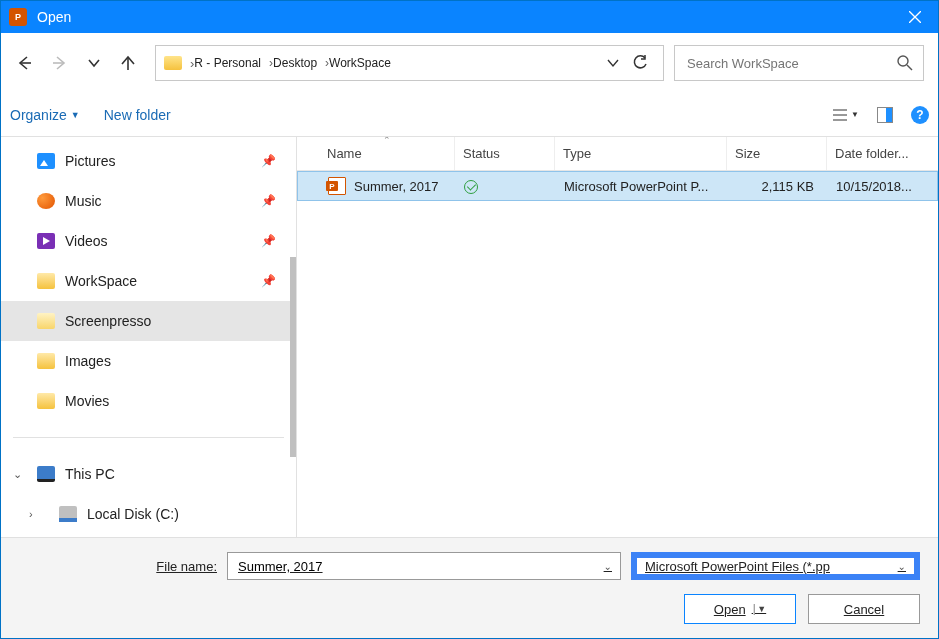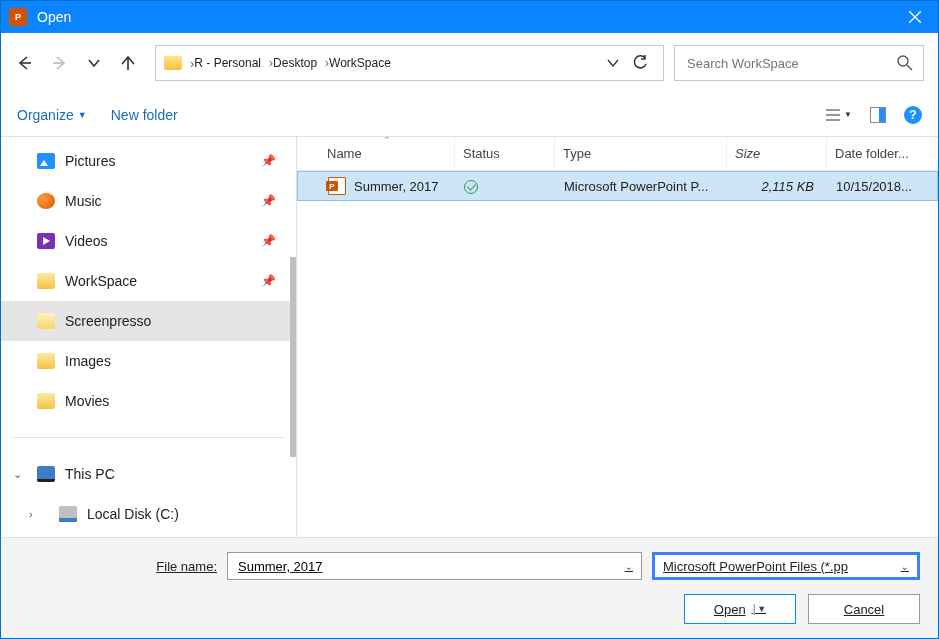--- a/index.html
+++ b/index.html
@@ -18,21 +18,21 @@
   .nav-arrows .ico.dis { color:#bbb; cursor:default; }
   .breadcrumb { flex:1; border:1px solid #c8c8c8; height:36px; display:flex; align-items:center; padding:0 8px; background:#fff; }
   .breadcrumb .folder-ico { width:18px; height:14px; background:linear-gradient(#ffe48a,#f5c23e); border-radius:2px; margin-right:8px; }
   .breadcrumb .crumb { display:flex; align-items:center; gap:8px; color:#222; font-size:12px; }
   .breadcrumb .sep { color:#666; }
   .breadcrumb .spacer { flex:1; }
   .breadcrumb .drop, .breadcrumb .refresh { color:#333; padding:0 6px; cursor:pointer; }
   .searchbox { width:250px; border:1px solid #c8c8c8; height:36px; display:flex; align-items:center; padding:0 10px;gap:20px; }
   .searchbox input { border:none; outline:none; flex:1; font-size:13px; color:#555; background:transparent; }
   
-  .toolbar { height:44px; border-bottom:1px solid #e1e1e1; display:flex; align-items:center; padding:0 16px; gap:24px; }
+  .toolbar { height:44px; border-bottom:1px solid #e1e1e1; display:flex; align-items:center; padding:0 9px; gap:24px; }
   .toolbar .link { color:#1a6bb5; font-size:14px; cursor:pointer; display:flex; align-items:center; gap:4px; }
   .toolbar .right { margin-left:auto; display:flex; align-items:center; gap:18px; }
   .toolbar .iconbtn { cursor:pointer; color:#333; display:flex;align-items:center;gap:2px;}
   .help { width:18px;height:18px;border-radius:50%;background:#1e90ff;color:#fff;display:flex;align-items:center;justify-content:center;font-size:12px;font-weight:bold;}
   
   .body { flex:1; display:flex; overflow:hidden; }
   .sidebar { width:296px; border-right:1px solid #e1e1e1; overflow-y:auto; position:relative; padding-top:4px;}
   .sidebar-scrollhint { position:absolute; right:0; top:120px; width:6px; height:200px; background:#c0c0c0; }
   .side-item { display:flex; align-items:center; height:40px; padding-left:36px; gap:10px; cursor:pointer; font-size:14px; position:relative;}
   .side-item.selected { background:#e5e5e5; }
@@ -44,38 +44,38 @@
   .side-divider{height:1px;background:#e1e1e1;margin:16px 12px;}
   .side-item .exp{position:absolute;left:12px;color:#555;font-size:11px;}
   
   .filepane { flex:1; display:flex; flex-direction:column; }
   .filehead { display:flex; height:34px; align-items:center; border-bottom:1px solid #e6e6e6; font-size:13px; color:#444; }
   .filehead > div { padding:0 8px; border-right:1px solid #eee; height:100%; display:flex; align-items:center; }
   .col-name{flex:0 0 158px; padding-left:30px !important; position:relative;}
   .col-name .sort{position:absolute; left:86px; top:-2px; color:#888; font-size:9px;}
   .col-status{flex:0 0 100px;}
   .col-type{flex:0 0 172px;}
-  .col-size{flex:0 0 100px;font-style:italic;}
+  .col-size{flex:0 0 100px;}
   .col-date{flex:1; border-right:none !important;}
   .filerow { display:flex; height:30px; align-items:center; font-size:13px; }
   .filerow.selected{ background:#cde6f7; border:1px solid #8fc3ea; }
   .filerow > div{ padding:0 8px; white-space:nowrap; overflow:hidden; text-overflow:ellipsis; }
   .filerow .col-size{ text-align:right; padding-right:14px;}
   .row-name{display:flex;align-items:center;gap:8px;}
   .ppt-ico{width:18px;height:18px;background:#fff;border:1px solid #d35400;position:relative;border-radius:1px;}
   .ppt-ico::after{content:"P";position:absolute;left:-3px;top:3px;width:12px;height:10px;background:#d35400;color:#fff;font-size:8px;font-weight:bold;display:flex;align-items:center;justify-content:center;border-radius:1px;}
   .sync-ok{width:14px;height:14px;border:1.5px solid #2e9e3f;border-radius:50%;display:inline-flex;align-items:center;justify-content:center;}
   .sync-ok::after{content:"";width:4px;height:7px;border-right:1.5px solid #2e9e3f;border-bottom:1.5px solid #2e9e3f;transform:rotate(45deg);margin-top:-2px;}
   
   .footer { background:#f4f4f4; padding:14px 18px 14px 18px; display:flex; flex-direction:column; gap:14px; border-top:1px solid #e0e0e0;text-decoration:underline;}
   .footer-row { display:flex; align-items:center; gap:10px; }
   .footer-row .lbl { width:198px; text-align:right; font-size:13px; }
   .footer-row .filebox { flex:1; border:1px solid #999; background:#fff; height:28px; display:flex; align-items:center; padding:0 8px; }
   .footer-row .filebox input{border:none;outline:none;flex:1;font-size:13px;}
-  .footer-row .filterbox { width:268px; border:3px solid #3b82f6; background:#fff; height:28px; display:flex; align-items:center; padding:0 8px; font-size:13px; overflow:hidden;}
+  .footer-row .filterbox { width:289px; border:6px solid #3b82f6; background:#fff; height:28px; display:flex; align-items:center; padding:0 8px; font-size:13px; overflow:hidden;}
   .footer-btns { display:flex; justify-content:flex-end; gap:12px; padding-right:0;}
   .btn { height:30px; min-width:112px; border:1px solid #999; background:#fff; font-size:13px; display:flex;align-items:center;justify-content:center;cursor:pointer;}
   .btn.primary{ border-color:#0a84ff; }
   .btn .caret{margin-left:6px;font-size:9px;color:#444;}
   svg{display:block;}
   .picico{width:18px;height:18px;background:#1e90ff;border-radius:2px;position:relative;}
   .picico::after{content:"";position:absolute;left:3px;bottom:3px;width:0;height:0;border-left:4px solid transparent;border-right:4px solid transparent;border-bottom:6px solid #fff;}
   .musico{width:18px;height:18px;border-radius:50%;background:radial-gradient(circle at 30% 30%, #ff9a3c, #e25400);}
   .vidico{width:18px;height:18px;background:#7a2fb5;border-radius:2px;display:flex;align-items:center;justify-content:center;}
   .vidico::after{content:"";border-left:7px solid #fff;border-top:4px solid transparent;border-bottom:4px solid transparent;}

